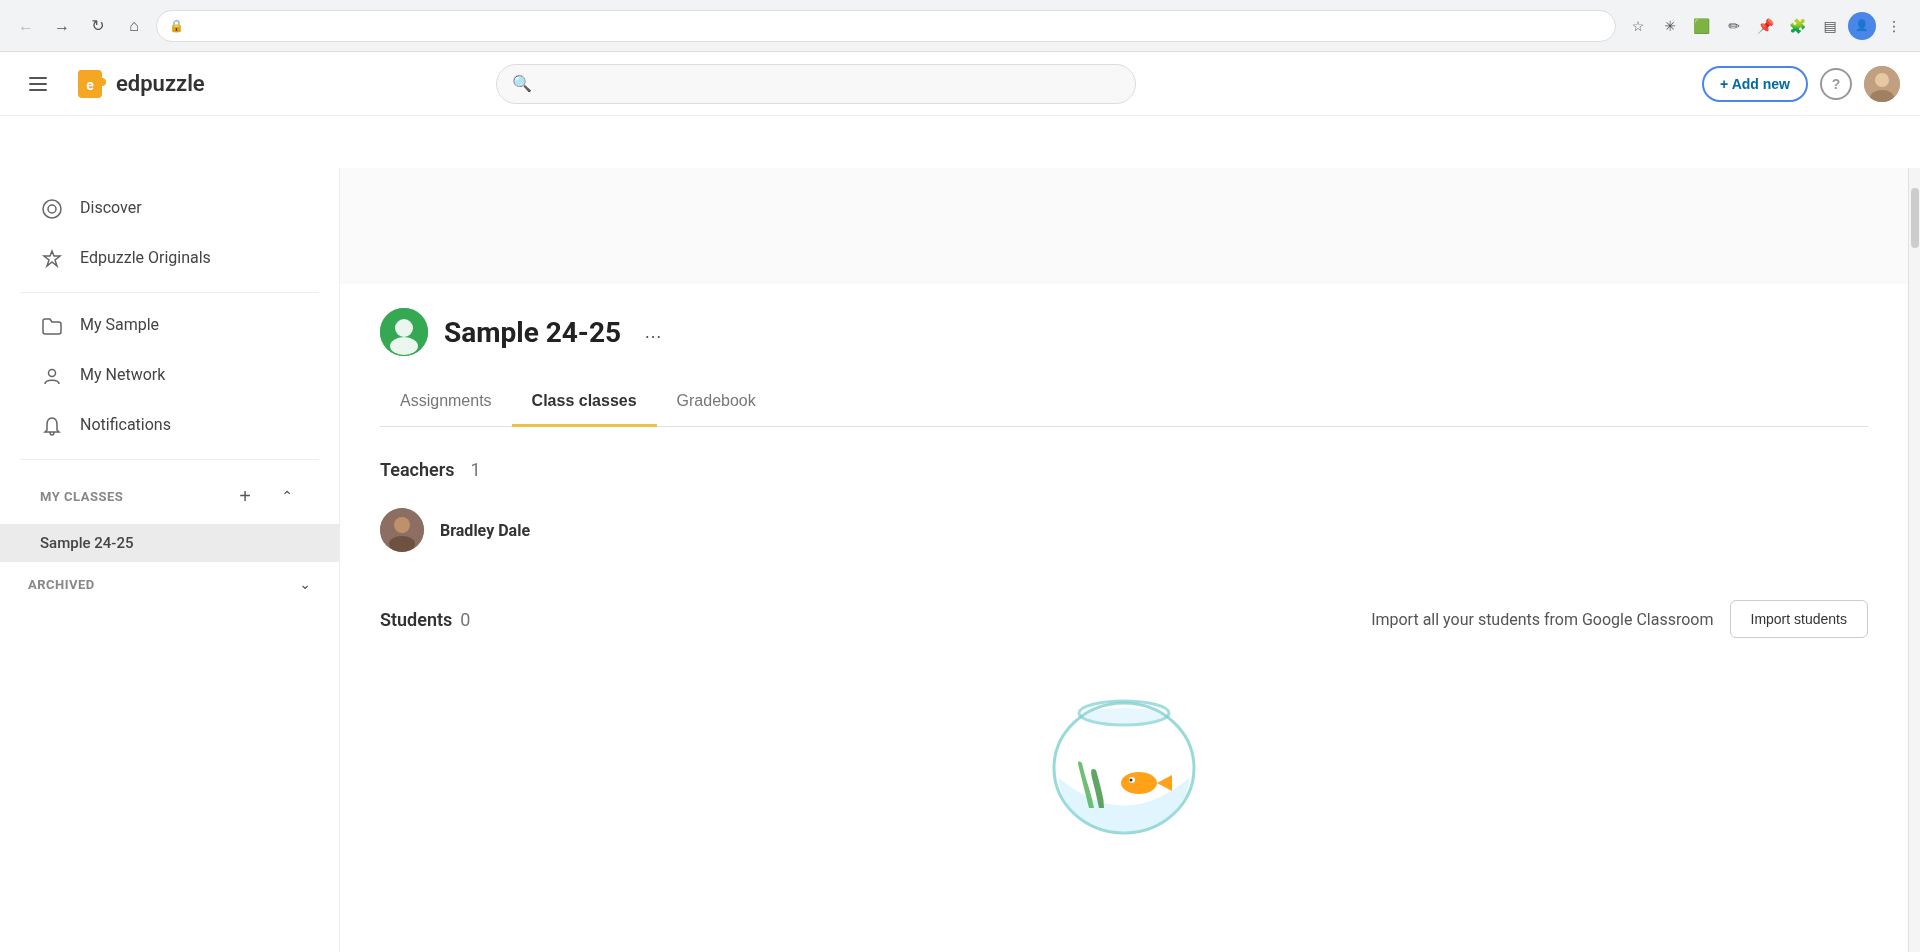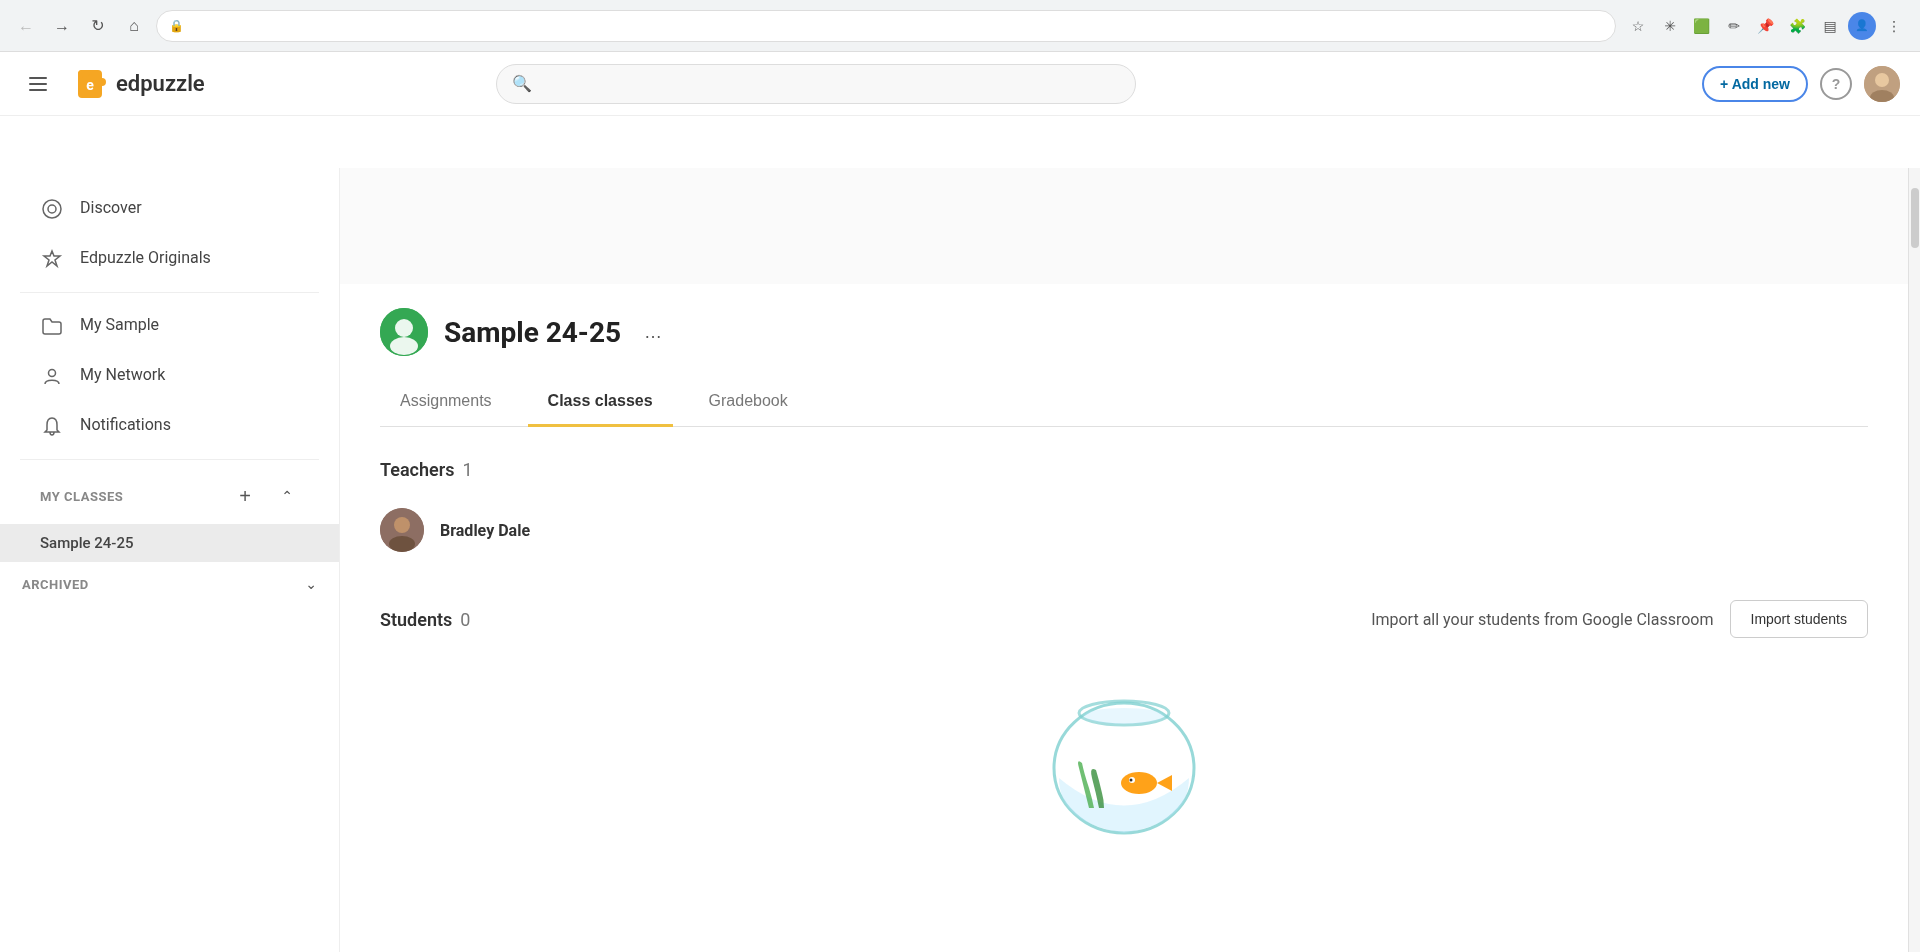--- a/index.html
+++ b/index.html
@@ -235,21 +235,21 @@
       padding: 10px 40px;
       font-size: 15px;
       color: #444;
       cursor: pointer;
       background: #f0f0f0;
     }
     .class-item.active { background: #ebebeb; font-weight: 500; }
     .archived-header {
       display: flex;
       align-items: center;
-      padding: 14px 22px;
+      padding: 14px 28px;
       cursor: pointer;
     }
     .archived-label {
       font-size: 13px;
       font-weight: 700;
       color: #888;
       letter-spacing: 0.5px;
       text-transform: uppercase;
       flex: 1;
     }
@@ -297,21 +297,21 @@
       cursor: pointer;
       display: flex; align-items: center; justify-content: center;
       color: #555;
       font-size: 18px;
       border-radius: 50%;
     }
 
     
     .tabs {
       display: flex;
-      gap: 16px;
+      gap: 0;
       border-bottom: 1px solid #e0e0e0;
       margin-bottom: 32px;
     }
     .tab {
       padding: 12px 20px 14px;
       font-size: 16px;
       color: #777;
       cursor: pointer;
       border-bottom: 3px solid transparent;
       margin-bottom: -1px;
@@ -327,21 +327,21 @@
     }
 
     
     .section-header {
       font-size: 18px;
       font-weight: 600;
       color: #333;
       margin-bottom: 20px;
       display: flex;
       align-items: center;
-      gap: 8px;
+      gap: 16px;
     }
     .section-count {
       color: #777;
       font-weight: 400;
     }
 
     
     .member-item {
       display: flex;
       align-items: center;

